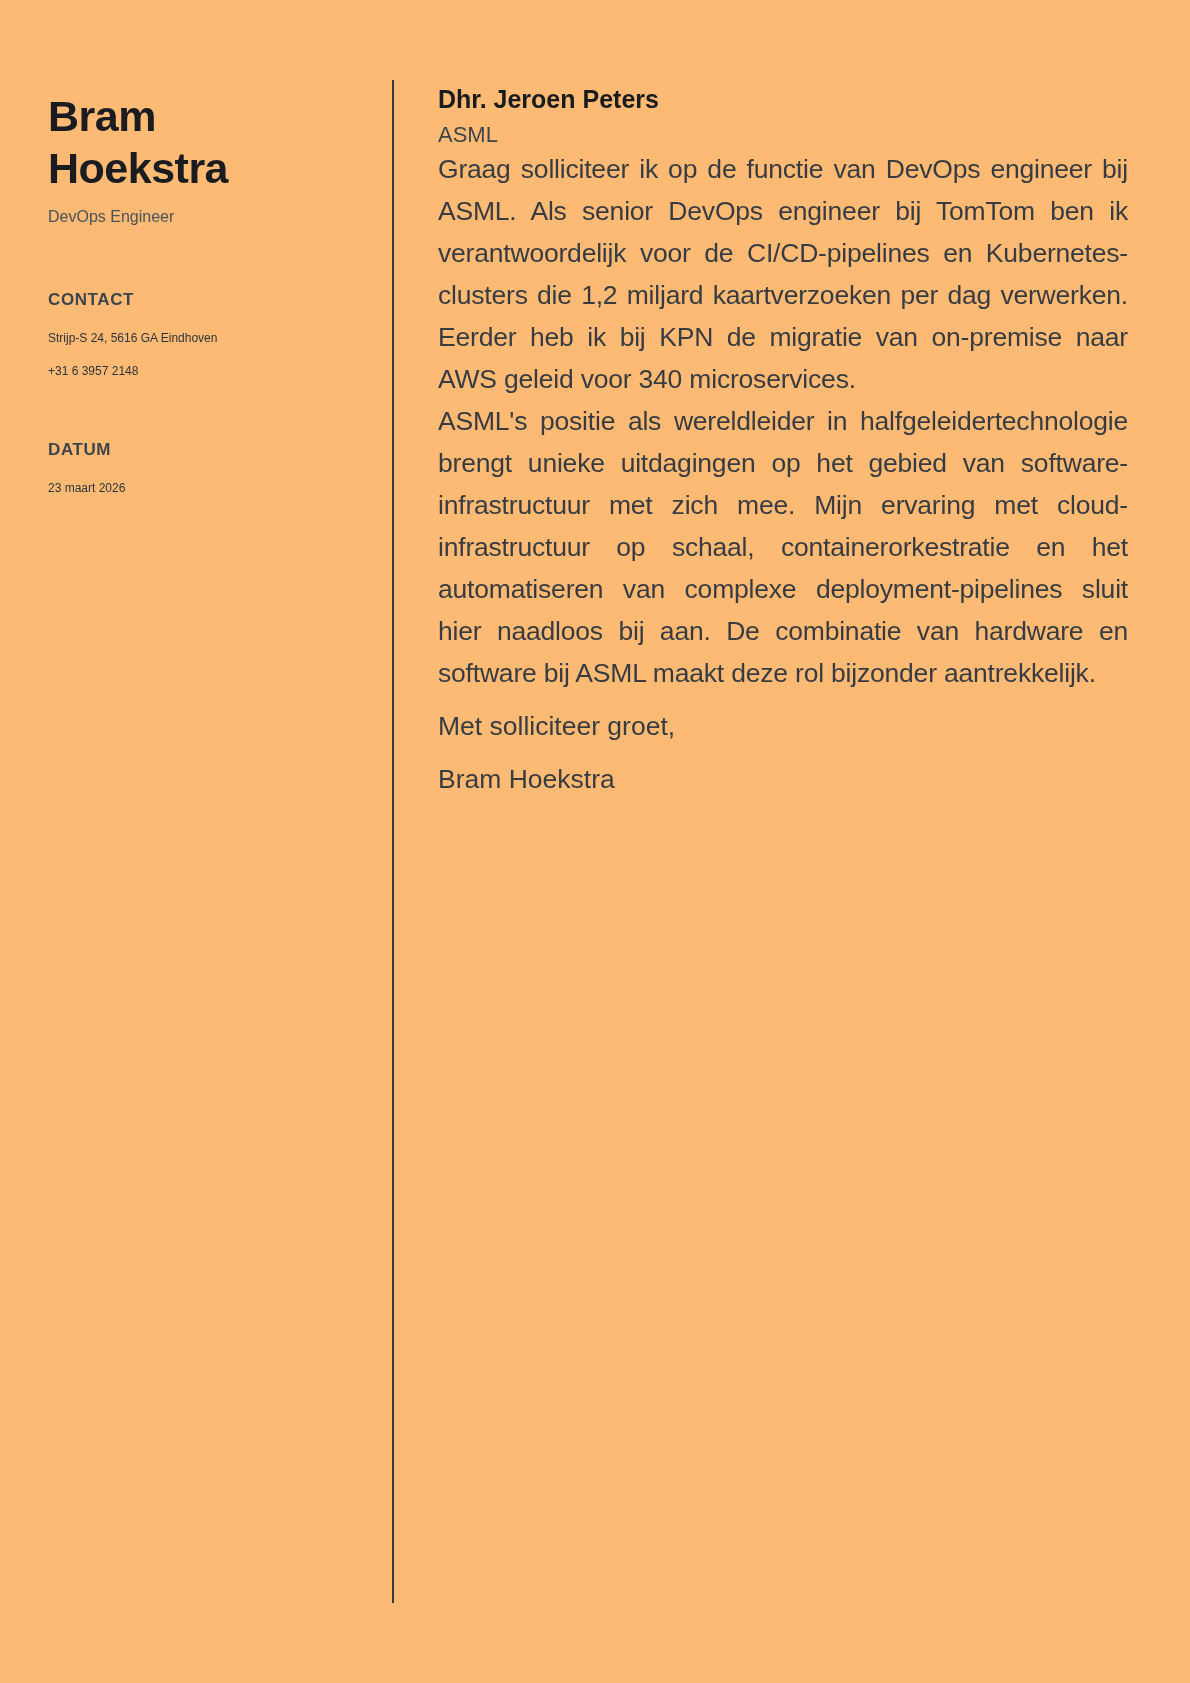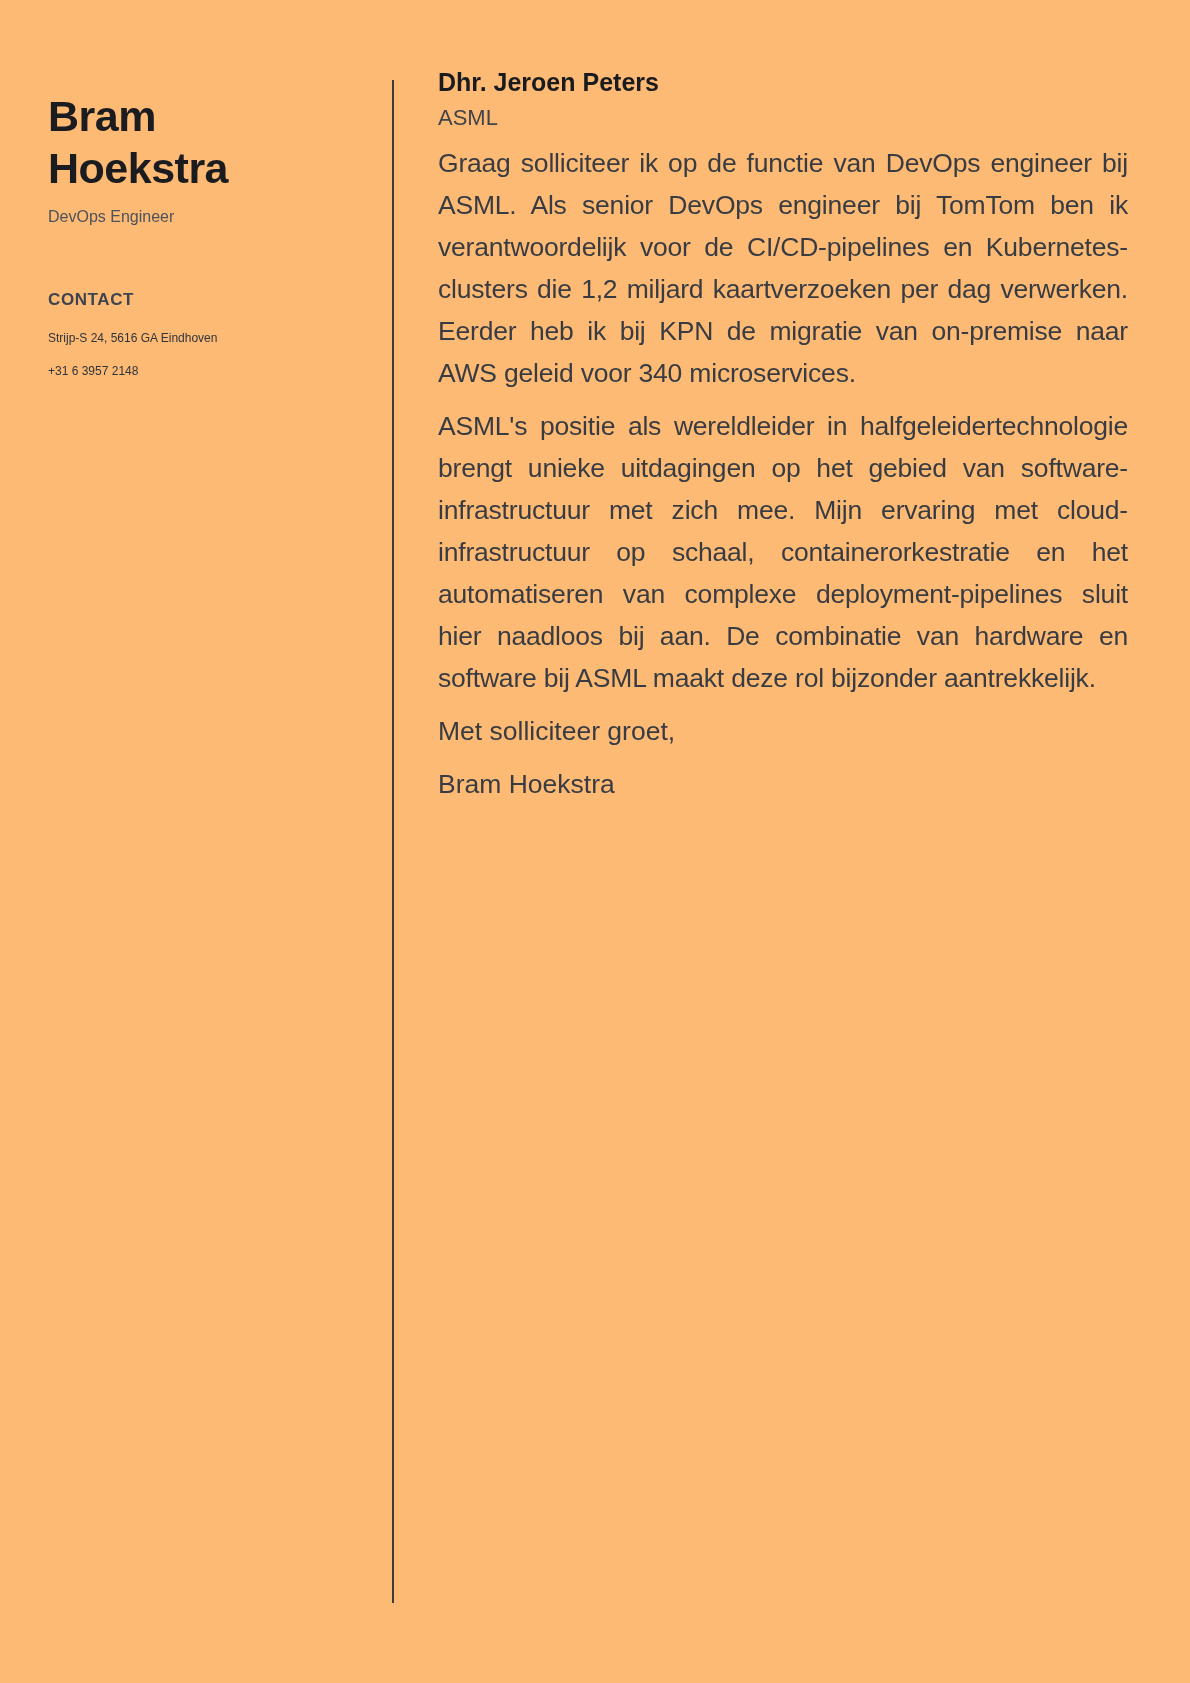--- a/index.html
+++ b/index.html
@@ -60,21 +60,21 @@
     top: 80px;
     width: 2px;
     height: 1523px;
     background: #3a3b3f;
   }
 
   
   .main {
     position: absolute;
     left: 438px;
-    top: 67px;
+    top: 84px;
     width: 690px;
   }
   .recipient-name {
     font-size: 25px;
     font-weight: 700;
     color: #191b1f;
     line-height: 30px;
   }
   .recipient-company {
     font-size: 22px;
@@ -86,21 +86,20 @@
     color: #383c42;
     margin-top: 52px;
     line-height: 42px;
   }
   .body-paragraph {
     font-size: 26.5px;
     color: #383c42;
     line-height: 42px;
     text-align: justify;
     letter-spacing: -0.2px;
-    margin-top: 11px;
   }
   .closing, .signature {
     font-size: 26.5px;
     color: #383c42;
     line-height: 42px;
     margin-top: 11px;
   }
 </style>
 </head>
 <body>
@@ -110,20 +109,24 @@
   <aside class="sidebar">
     <h1 class="name">Bram Hoekstra</h1>
     <div class="job-title">DevOps Engineer</div>
 
     <div class="side-section">
       <div class="side-label">CONTACT</div>
       <div class="side-text">Strijp-S 24, 5616 GA Eindhoven</div>
       <div class="side-text">+31 6 3957 2148</div>
     </div>
 
+    <div class="side-section datum">
+      <div class="side-label">DATUM</div>
+      <div class="side-text">23 maart 2026</div>
+    </div>
   </aside>
 
   <div class="divider"></div>
 
   <main class="main">
     <div class="recipient-name">Dhr. Jeroen Peters</div>
     <div class="recipient-company">ASML</div>
 
 
     <p class="body-paragraph">Graag solliciteer ik op de functie van DevOps engineer bij ASML. Als senior DevOps engineer bij TomTom ben ik verantwoordelijk voor de CI/CD-pipelines en Kubernetes-clusters die 1,2 miljard kaartverzoeken per dag verwerken. Eerder heb ik bij KPN de migratie van on-premise naar AWS geleid voor 340 microservices.</p>

